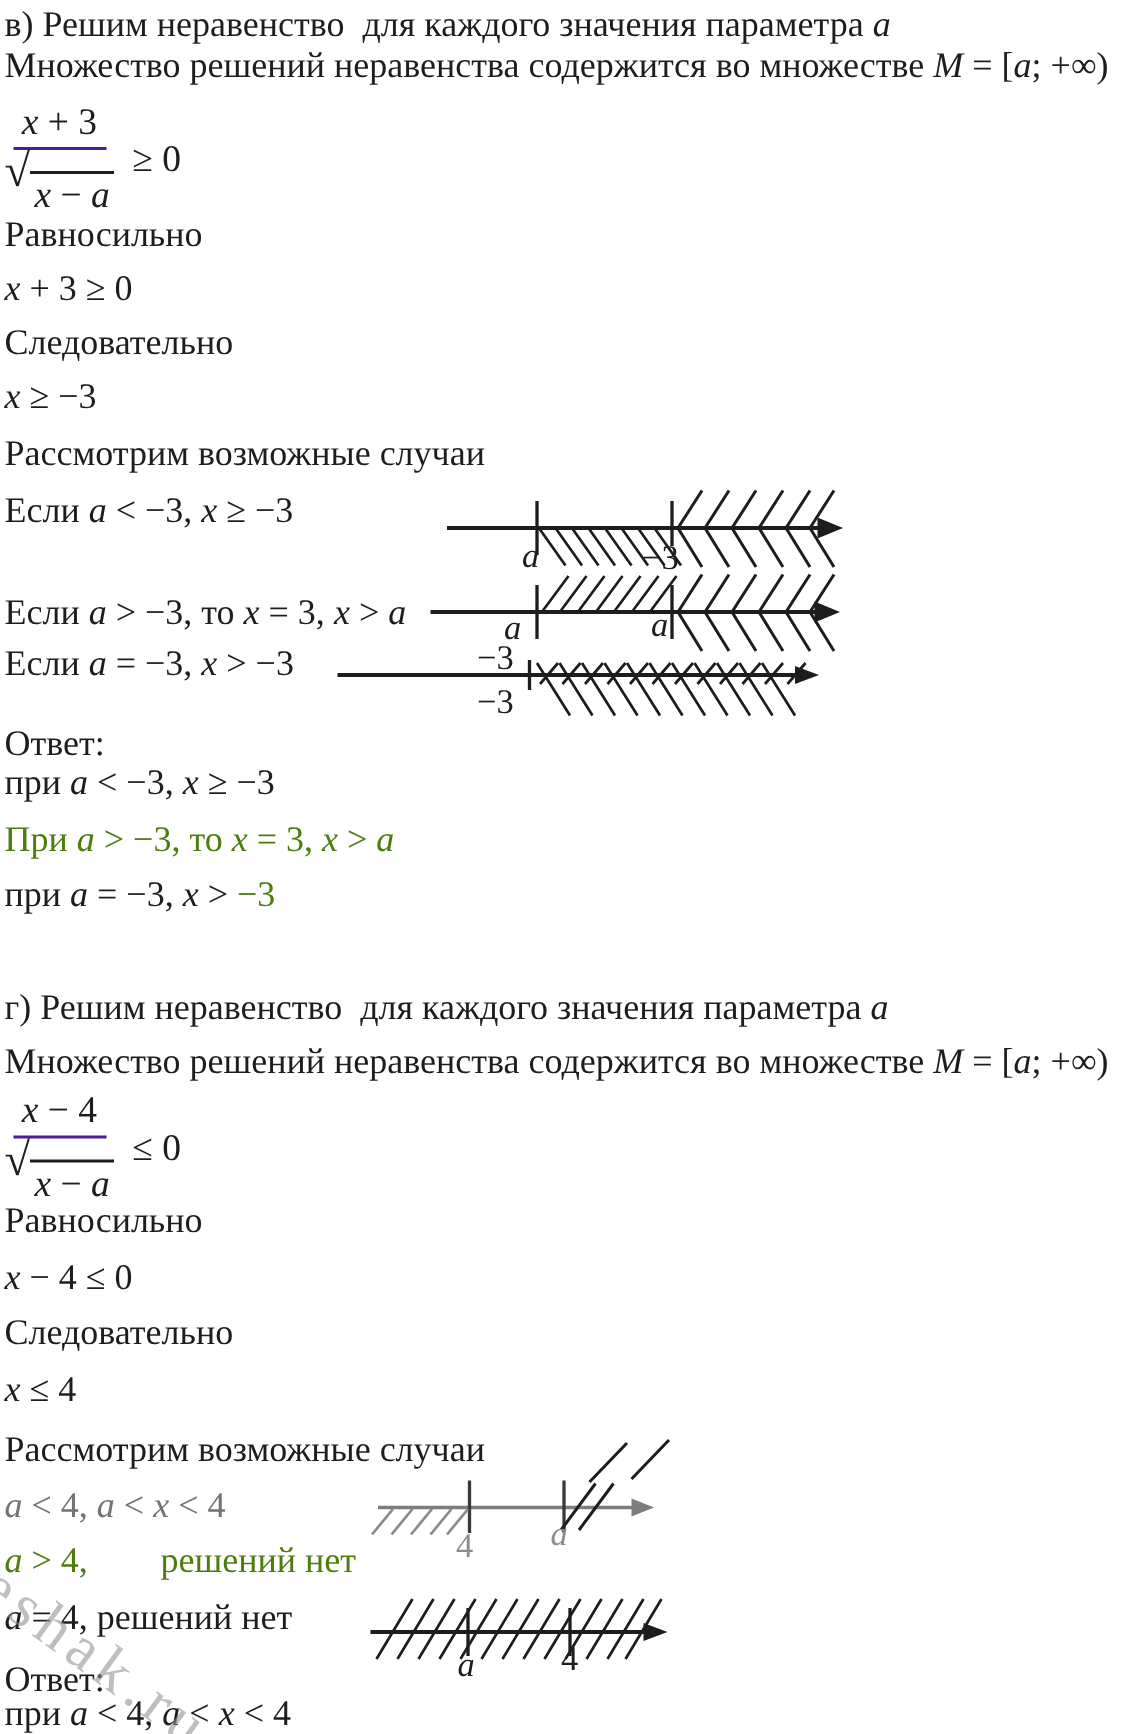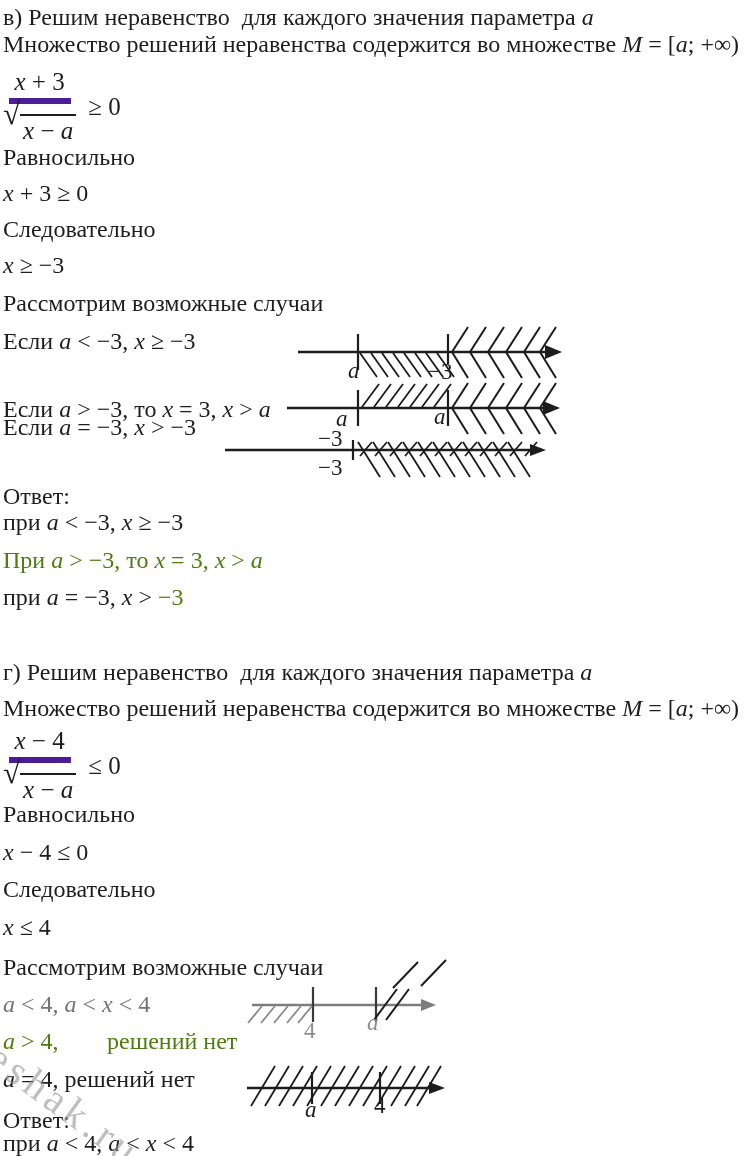--- a/index.html
+++ b/index.html
@@ -7,21 +7,21 @@
   #page {
     position:relative; width:750px; height:1156px; background:#fff; overflow:hidden;
     font-family:"Liberation Serif","DejaVu Serif",serif; color:#1d1d1d;
   }
   .line { position:absolute; left:3px; font-size:24px; line-height:1.15; white-space:pre-wrap; }
   .line i { font-style:italic; }
   .gray  { color:#4d7c0f; }
   .darkgray { color:#737373; }
   .formula { position:absolute; left:3px; display:flex; align-items:center; gap:12px; font-size:25px; }
   .frac { display:inline-block; text-align:center; }
-  .num { padding:0 6px 3px; border-bottom:6px solid #4c1d95; }
+  .num { padding:0 6px 3px; border-bottom:2px solid #4c1d95; }
   .den { display:flex; align-items:flex-start; justify-content:center; padding-top:2px; }
   .rad { font-size:31px; line-height:1; }
   .radicand { border-top:2px solid #1d1d1d; padding:1px 3px 0;margin-top:16px; }
   .diagram { position:absolute; }
   .diagram svg { display:block; }
   .dlabel { font-size:23px; font-family:"Liberation Serif","DejaVu Serif",serif; fill:#1d1d1d; }
   .dlabel.it { font-style:italic; }
   .dlabel.gr { fill:#8d8d8d; }
   .wm {
     position:absolute; left:-8px; top:1022px; font-size:41px; letter-spacing:5px;
@@ -49,21 +49,21 @@
   </div>
 
   <div class="line" style="top:144px">Равносильно</div>
   <div class="line" style="top:180px"><i>x</i> + 3 ≥ 0</div>
   <div class="line" style="top:216px">Следовательно</div>
   <div class="line" style="top:252px"><i>x</i> ≥ −3</div>
   <div class="line" style="top:290px">Рассмотрим возможные случаи</div>
 
   <div class="line" style="top:328px">Если <i>a</i> &lt; −3, <i>x</i> ≥ −3</div>
   <div class="line" style="top:396px">Если <i>a</i> &gt; −3, то <i>x</i> = 3, <i>x</i> &gt; <i>a</i></div>
-  <div class="line" style="top:414px">Если <i>a</i> = −3, <i>x</i> &gt; −3</div>
+  <div class="line" style="top:430px">Если <i>a</i> = −3, <i>x</i> &gt; −3</div>
 
   <div class="diagram" style="left:290px; top:322px;">
     <svg width="278" height="62" viewBox="0 0 278 62">
       <path d="M8,30 L258,30" stroke="#1d1d1d" stroke-width="2.6" fill="none"></path>
       <polygon points="272,30 255,23 255,37" fill="#1d1d1d"></polygon>
       <path d="M68,12 L68,48 M158,12 L158,42" stroke="#1d1d1d" stroke-width="2.2" fill="none"></path>
       <path d="M70,31 L87,55 M81,31 L98,55 M92,31 L109,55 M103,31 L120,55 M114,31 L131,55 M125,31 L142,55 M136,31 L153,55 M147,31 L164,55" stroke="#1d1d1d" stroke-width="1.8" fill="none"></path>
       <path d="M178,5 L162,30 L178,56 M196,5 L180,30 L196,56 M214,5 L198,30 L214,56 M232,5 L216,30 L232,56 M250,5 L234,30 L250,56 M266,5 L250,30 L266,56" stroke="#1d1d1d" stroke-width="2" fill="none"></path>
       <text x="58" y="56" class="dlabel it">a</text>
       <text x="138" y="57" class="dlabel">−3</text>

